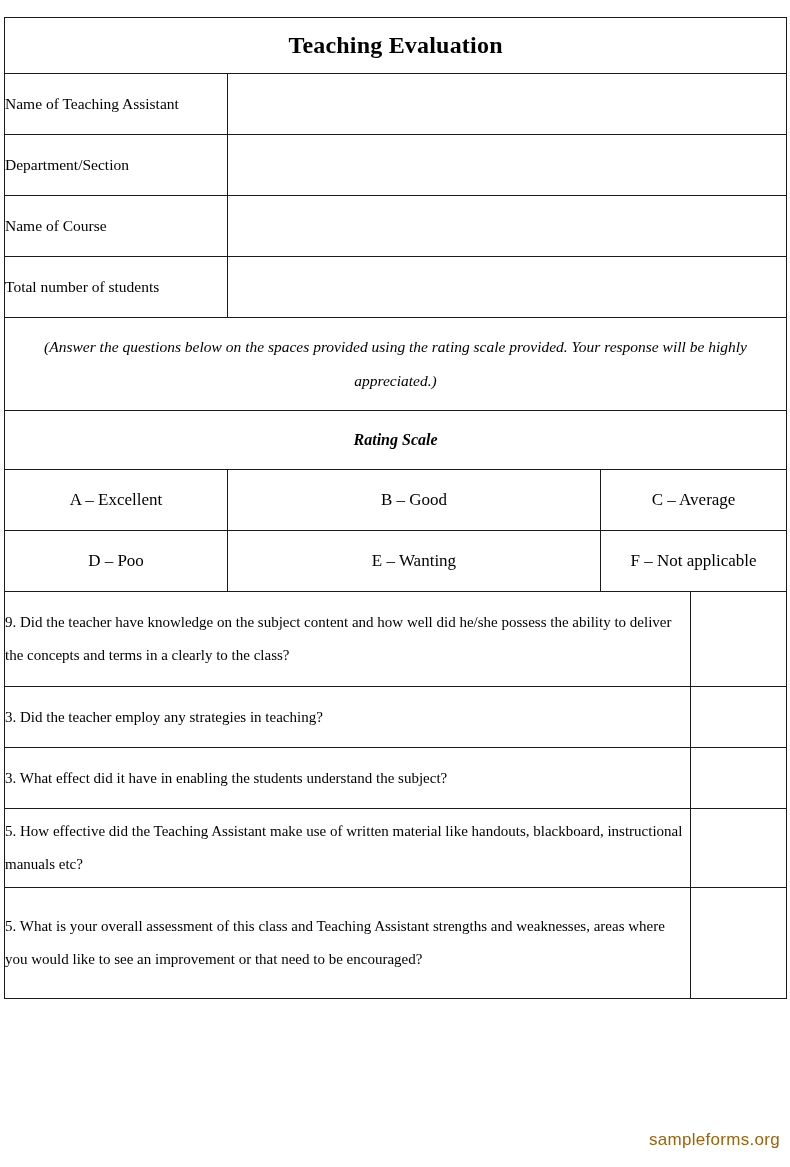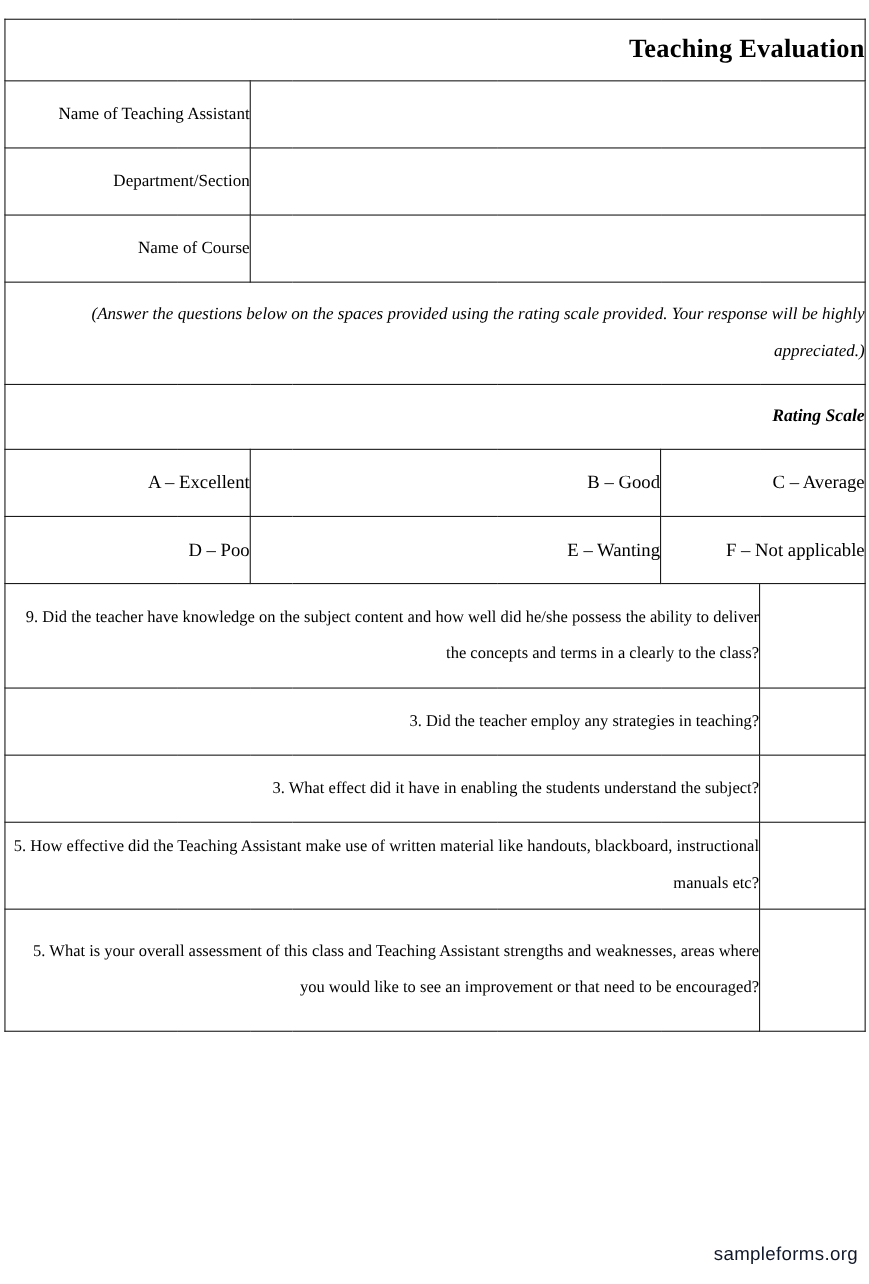--- a/index.html
+++ b/index.html
@@ -27,21 +27,20 @@
     width: 782px;
     border-collapse: collapse;
     table-layout: fixed;
   }
 
   table.form td {
     border: 1.5px solid #1b1b1b;
     padding: 0;
     vertical-align: middle;
     background: #ffffff;
-    text-align: right;
   }
 
   
   .fill-head   { background: #9cb8dc; }
   .fill-body   { background: #c9dcf4; }
   .fill-white  { background: #ffffff; }
 
   
   .title-cell {
     height: 55px;
@@ -111,21 +110,21 @@
     background: #ffffff;
   }
 
   
   .watermark {
     position: absolute;
     right: 10px;
     bottom: 17px;
     font-family: "Liberation Sans", "DejaVu Sans", sans-serif;
     font-size: 17px;
-    color: #0f172a;
+    color: #a16207;
     letter-spacing: 0.3px;
     pointer-events: none;
     white-space: nowrap;
   }
 </style>
 </head>
 <body>
 
 <div class="sheet">
 
@@ -155,20 +154,24 @@
       <tr>
         <td class="label-cell fill-body" colspan="2">Department/Section</td>
         <td class="field-cell fill-white" colspan="5"></td>
       </tr>
 
       <tr>
         <td class="label-cell fill-body" colspan="2">Name of Course</td>
         <td class="field-cell fill-white" colspan="5"></td>
       </tr>
 
+      <tr>
+        <td class="label-cell fill-body" colspan="2">Total number of students</td>
+        <td class="field-cell fill-white" colspan="5"></td>
+      </tr>
 
 
       <tr>
         <td class="instruction-cell fill-body" colspan="7">
           <span class="instruction-text">(Answer the questions below on the spaces provided using the rating scale provided. Your response will be highly appreciated.)</span>
         </td>
       </tr>
 
       <tr>
         <td class="rating-heading-cell fill-white" colspan="7">

